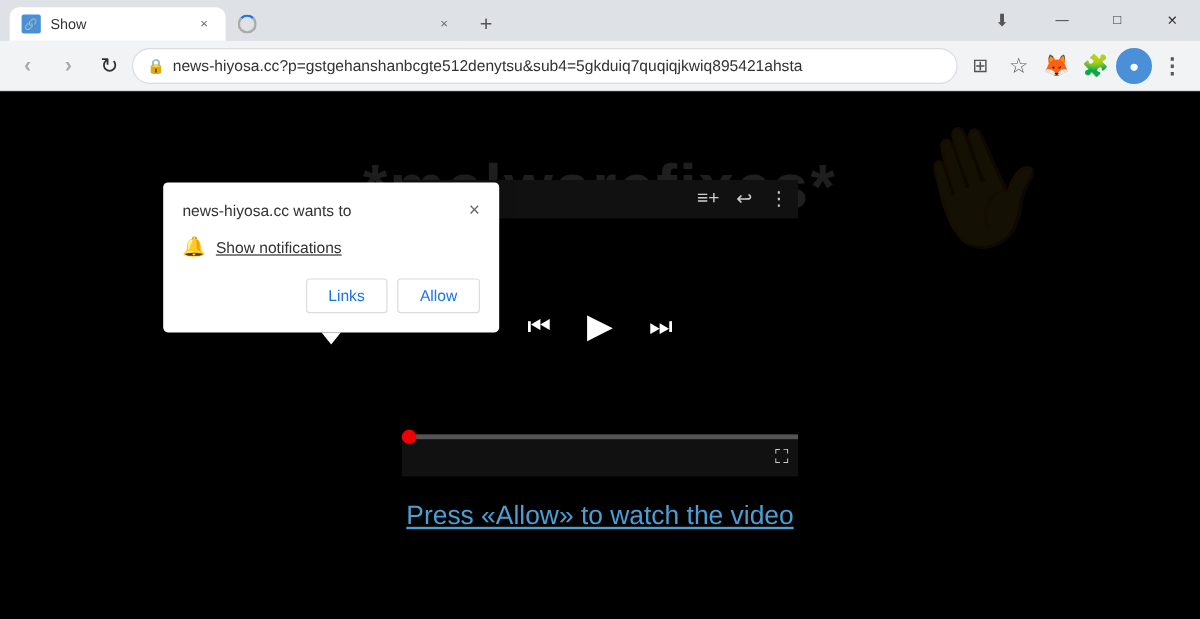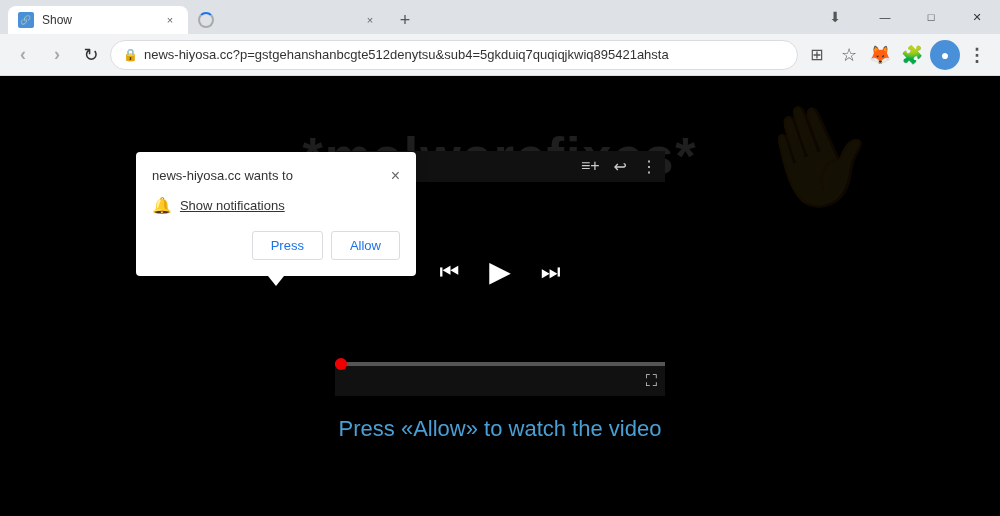--- a/index.html
+++ b/index.html
@@ -240,20 +240,21 @@
       padding: 6px 8px;
     }
     .fullscreen-btn { color: #ccc; font-size: 16px; cursor: pointer; }
 
     
     .press-text {
       color: #4a9fd5;
       font-size: 22px;
       margin-top: 20px;
       text-align: center;
+      text-decoration: underline;
     }
 
     
     .notification-popup {
       position: absolute;
       top: 76px;
       left: 100px;
       width: 280px;
       background: #fff;
       border-radius: 4px;
@@ -391,18 +392,18 @@
   <div class="notification-popup">
     <div class="popup-header">
       <span class="popup-title">news-hiyosa.cc wants to</span>
       <span class="popup-close">×</span>
     </div>
     <div class="popup-notification-row">
       <span class="bell-icon">🔔</span>
       <span class="popup-notif-text">Show notifications</span>
     </div>
     <div class="popup-actions">
-      <button class="popup-btn allow">Press</button>
+      <button class="popup-btn allow">Links</button>
       <button class="popup-btn block">Allow</button>
     </div>
     <div class="popup-arrow"></div>
   </div>
 </div>
 
 </body></html>

